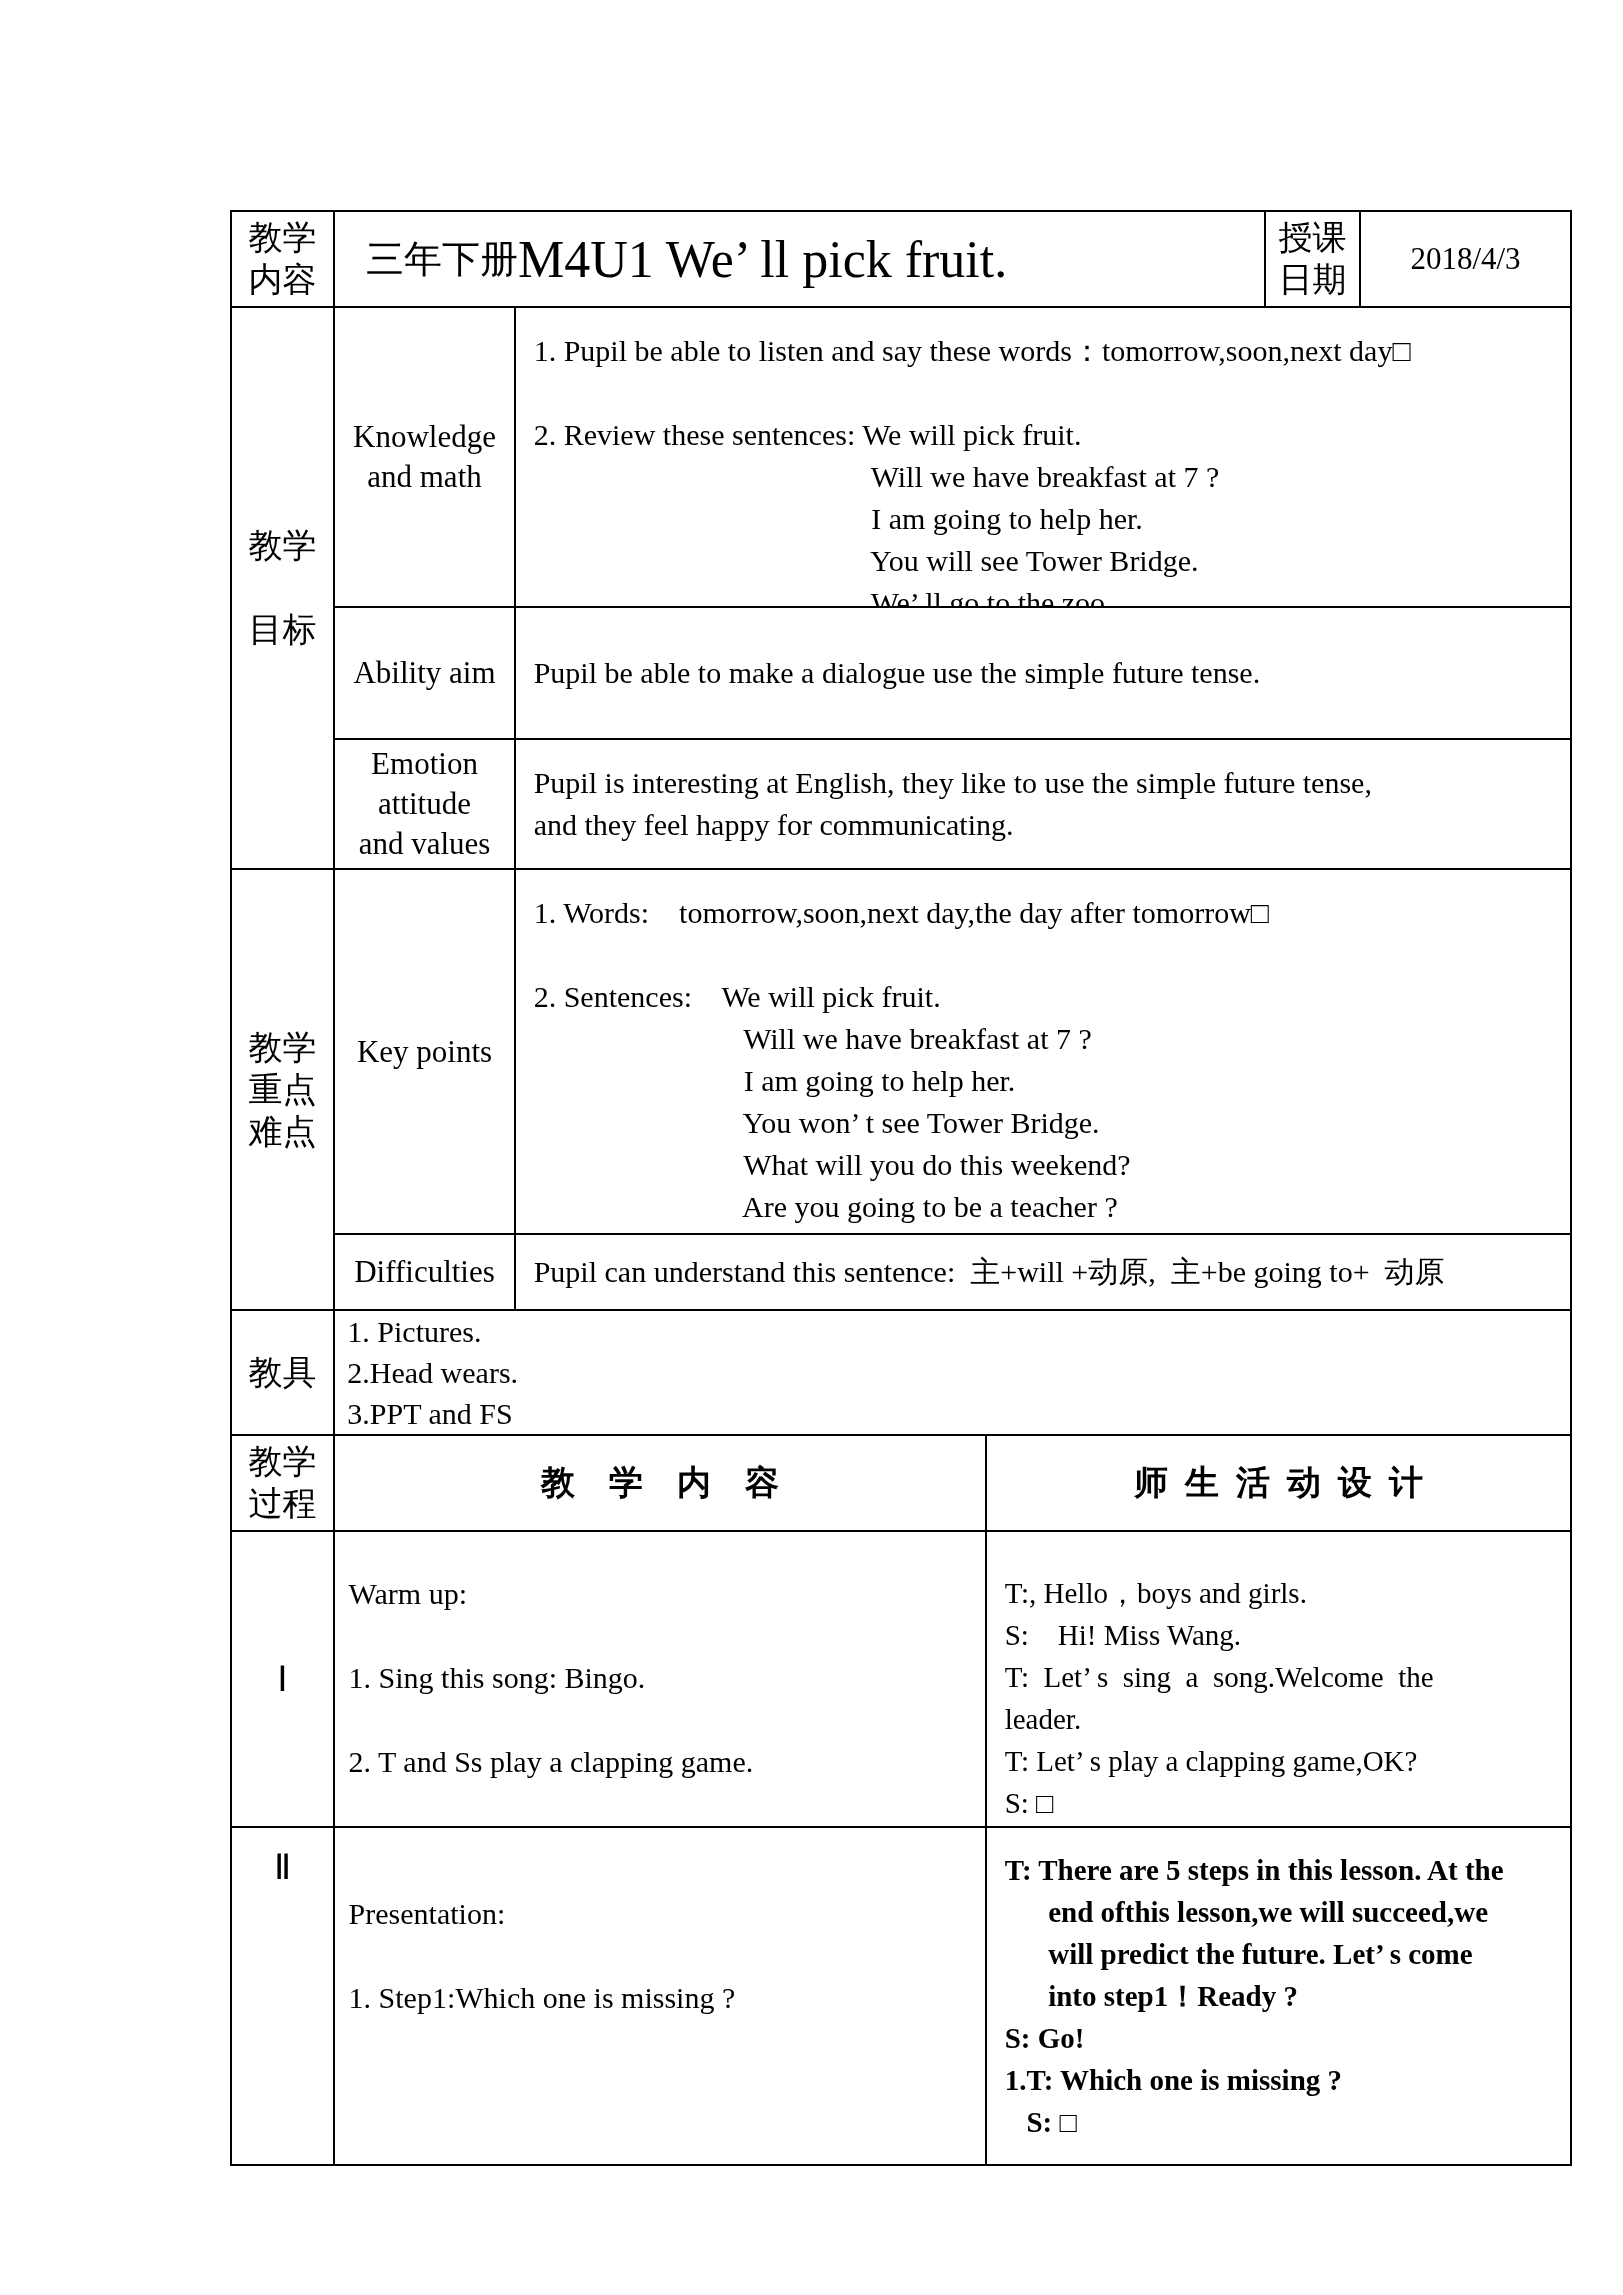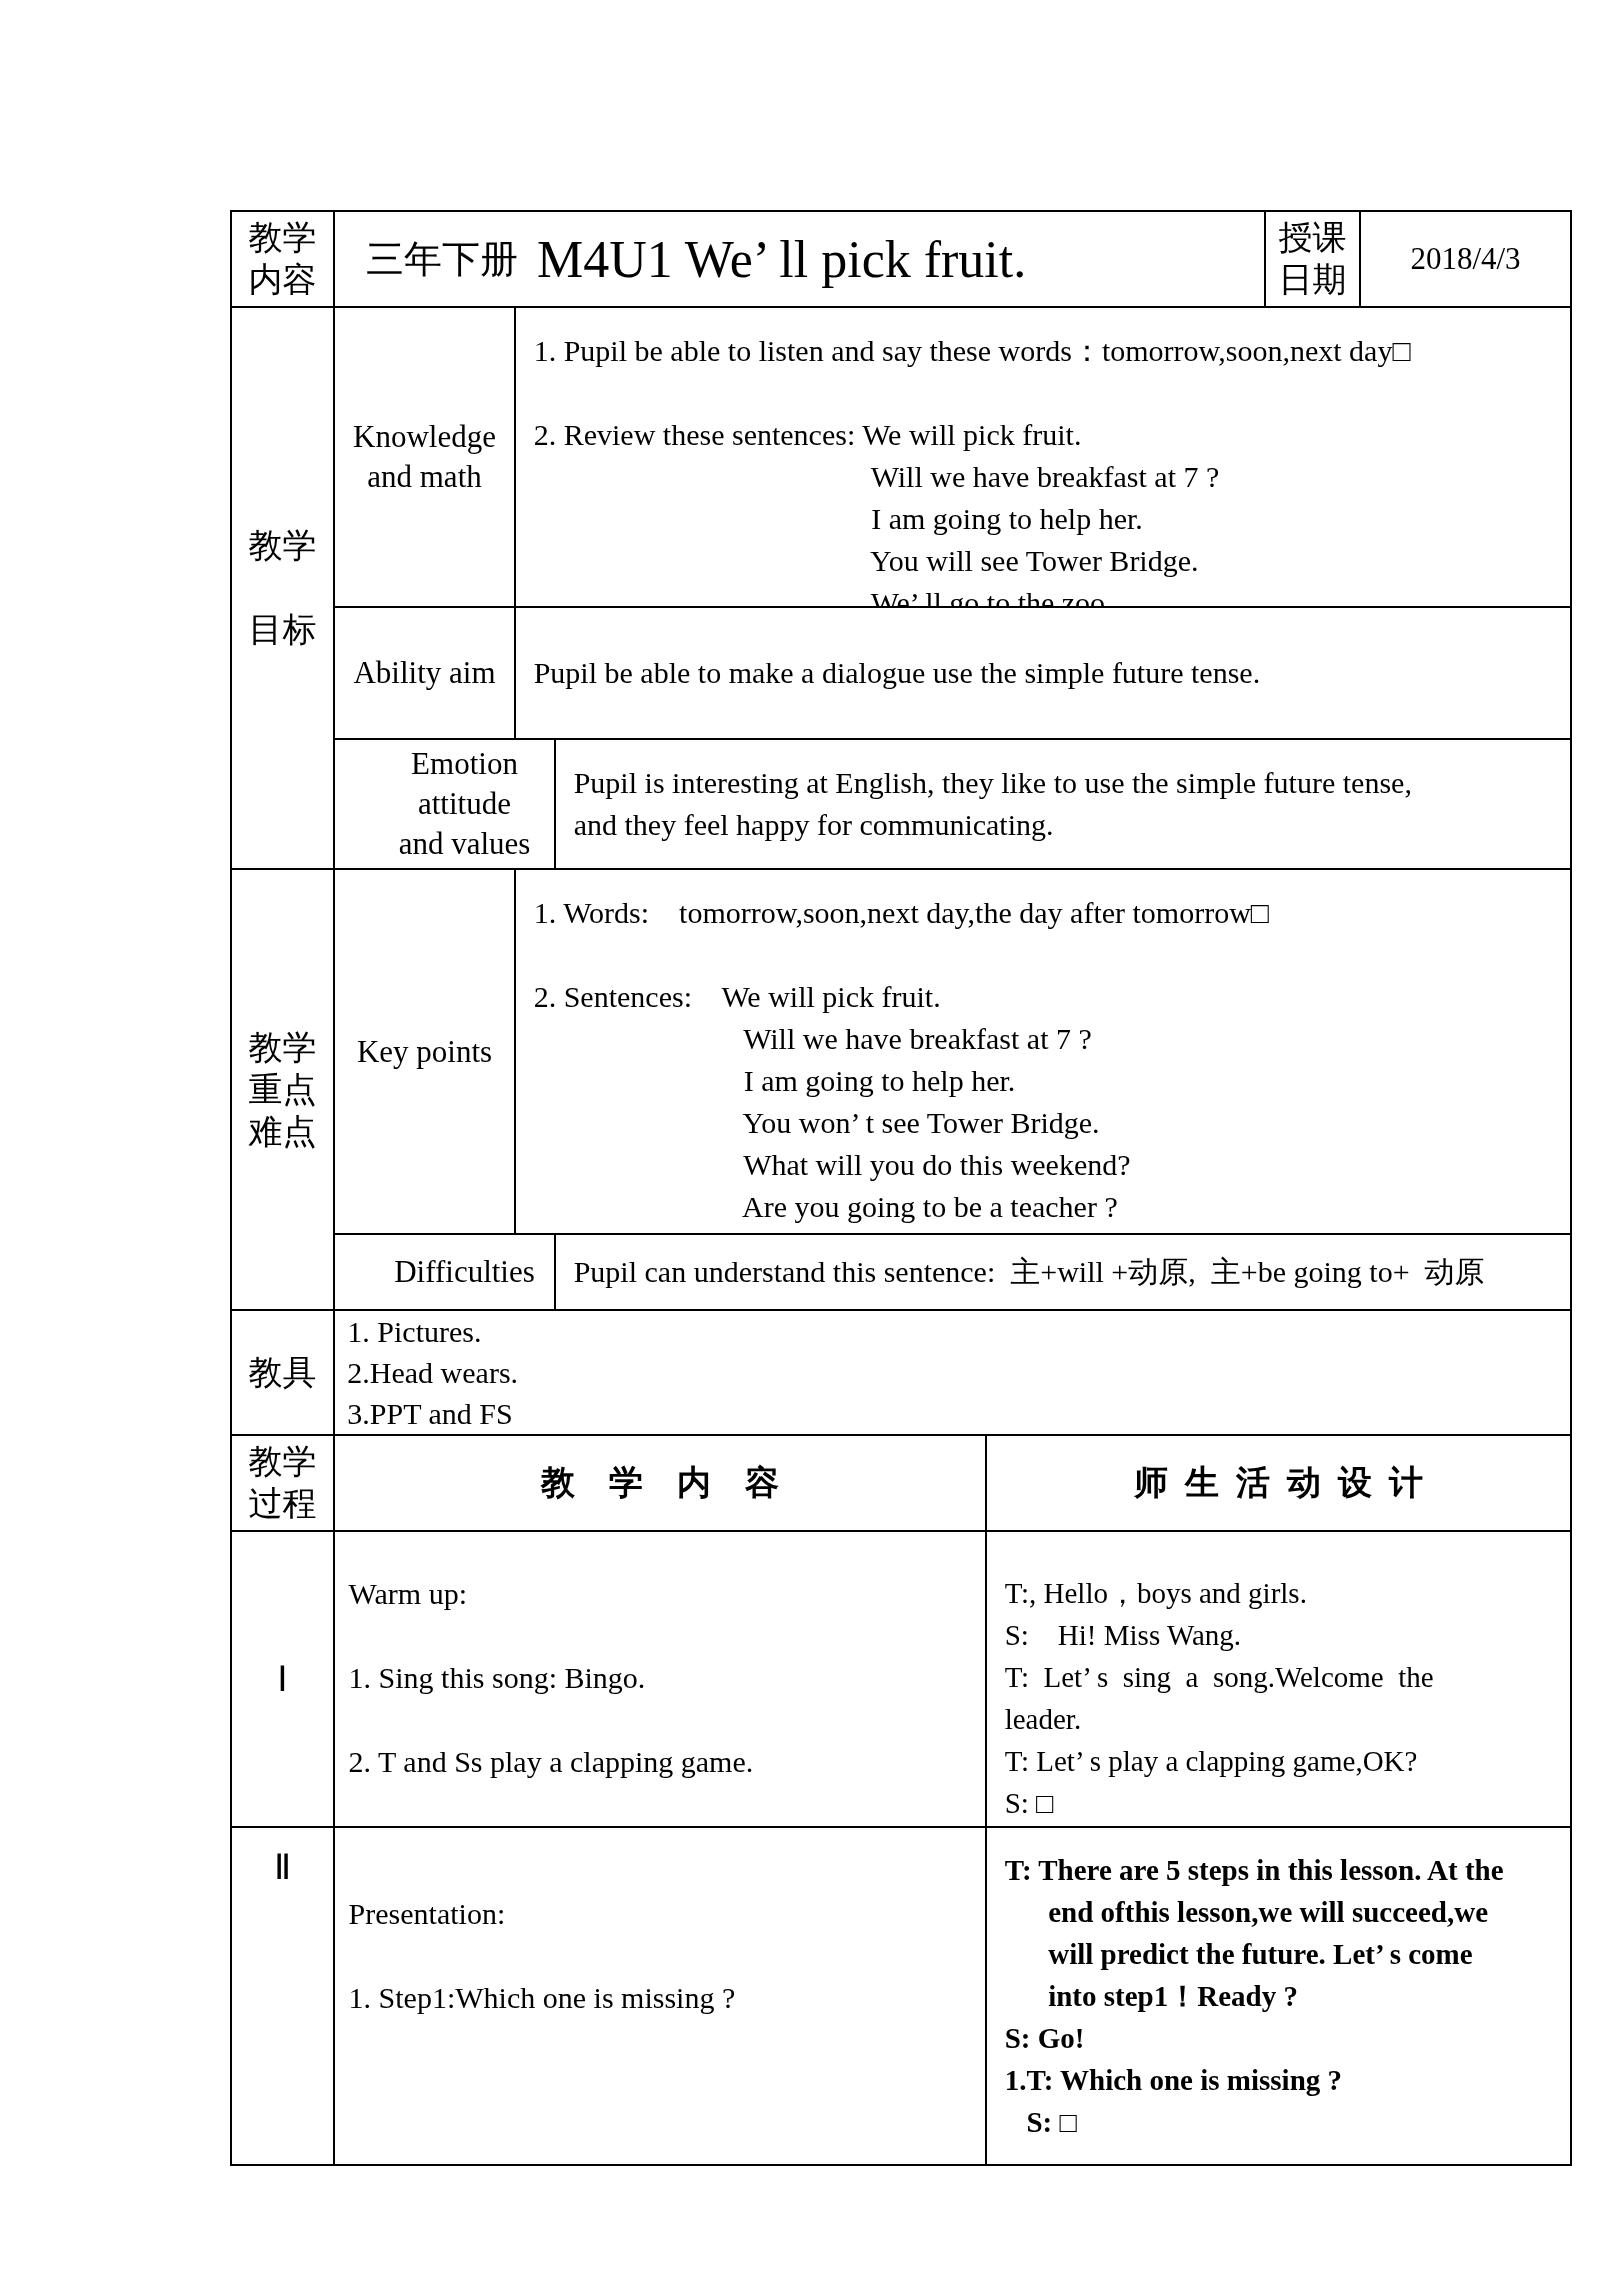--- a/index.html
+++ b/index.html
@@ -20,32 +20,32 @@
   .c1 { width:103px; flex:0 0 103px; }
   .c2 { width:181px; flex:0 0 181px; }
   .c3 { flex:1 1 auto; }
   .cdl { width:95px; flex:0 0 95px; }
   .cdate { width:209px; flex:0 0 209px; }
   .pc { width:652px; flex:0 0 652px; }
   .pa { flex:1 1 auto; }
 
   .stack { flex:1 1 auto; display:flex; flex-direction:column; }
   .subrow { display:flex; border-bottom:2px solid #000; }
-  .subrow.last { border-bottom:none;margin-left:40px; }
+  .subrow.last { border-bottom:none; }
 
   .vhcenter { display:flex; align-items:center; justify-content:center; text-align:center; }
   .zh { font-size:34px; line-height:42px; white-space:pre-wrap; }
   .sub { font-size:31px; line-height:40px; white-space:pre-wrap; padding:0 5.5px; }
   .content { font-size:30px; line-height:42px; white-space:pre; padding-left:17.7px; padding-right:5.5px; }
   .content.vtop { padding-top:22px; }
   .content.vmid { display:flex; align-items:center; }
   .content.vmid > span { white-space:pre; }
 
   .title-c { display:flex; align-items:center; padding-left:31px; }
-  .title-zh { font-size:38px; margin-right:19px; }
+  .title-zh { font-size:38px; }
   .title-en { font-size:52px; }
   .datev { font-size:31px; }
 
   .proc-head { font-size:34px; font-weight:bold; white-space:pre; }
   .roman { font-size:35px; }
   .roman-top { display:flex; justify-content:center; align-items:flex-start; padding-top:19px; }
   .proc-content { font-size:30px; line-height:42px; white-space:pre; padding-left:13.6px; padding-top:41px; }
   .proc-content.p2 { padding-top:65px; }
   .activities { font-size:29px; line-height:42px; white-space:pre; padding-left:17.7px; padding-top:40px; }
   .activities.p2 { padding-top:20.5px;font-weight:bold; }

